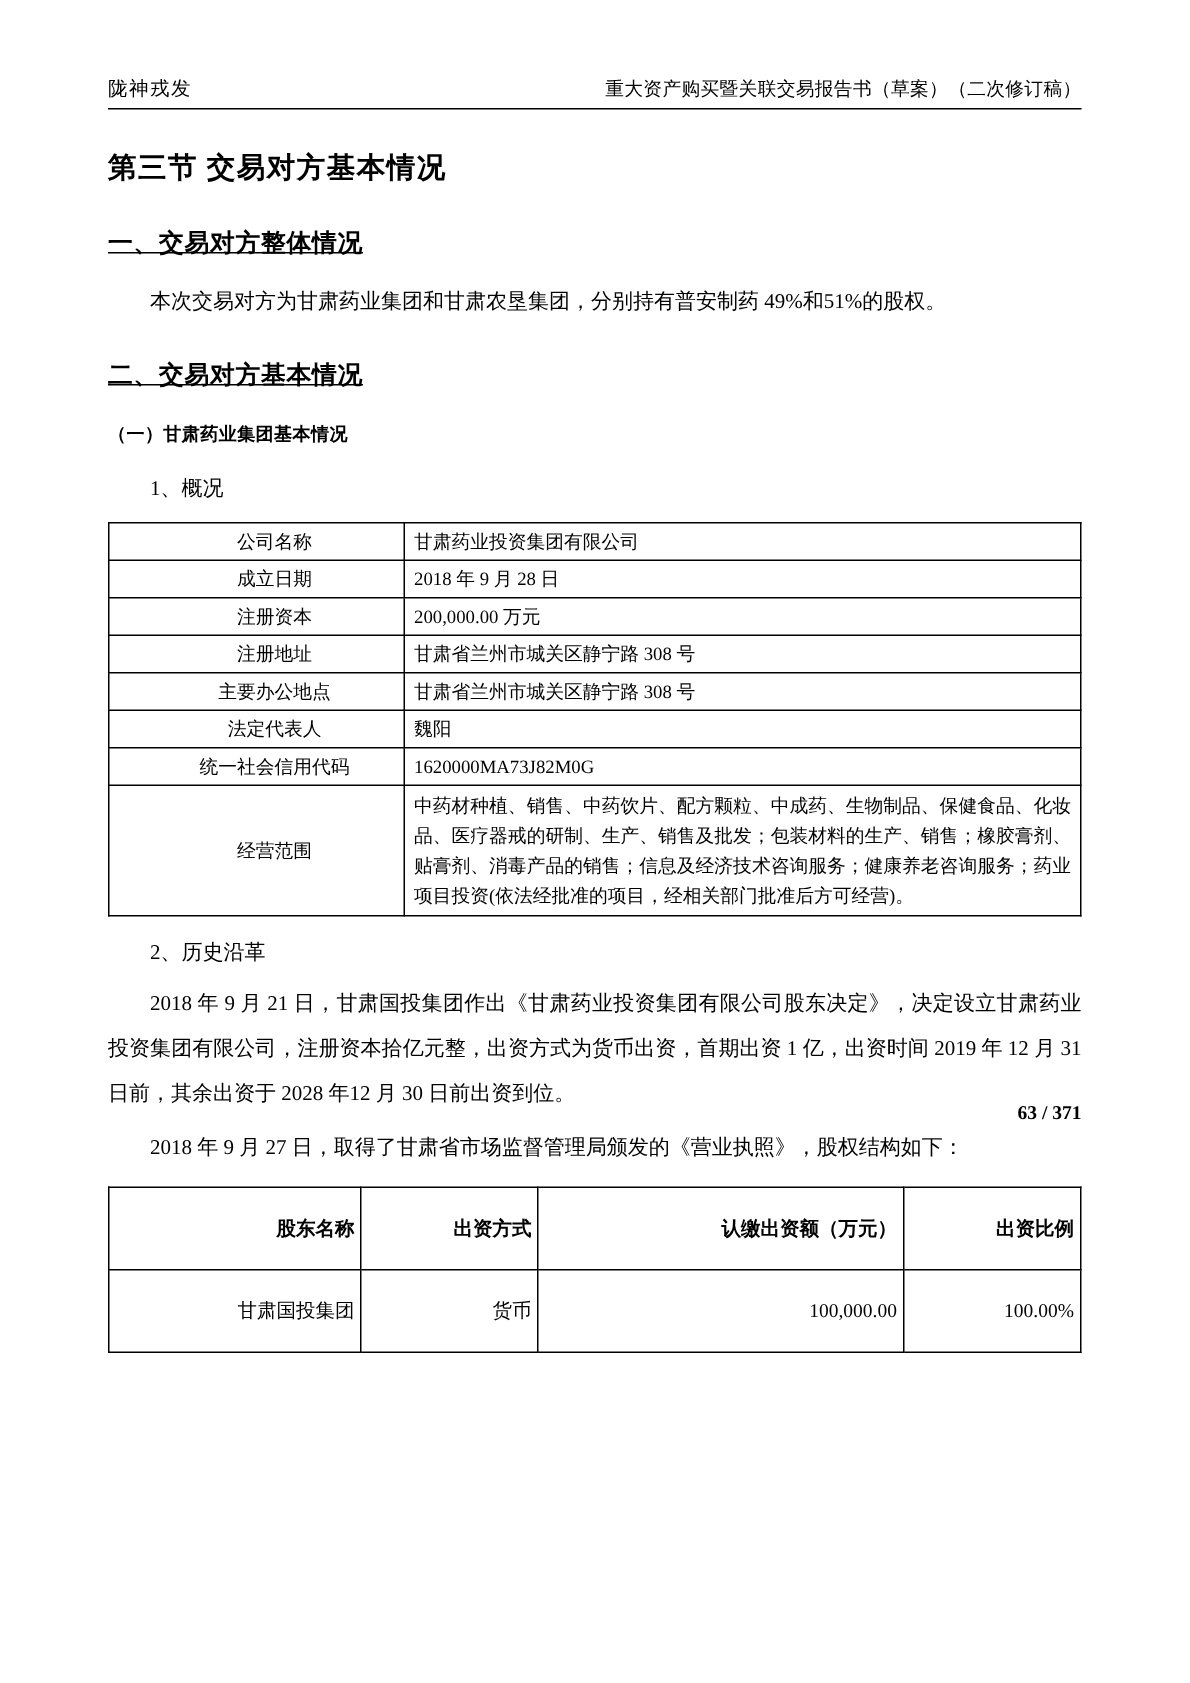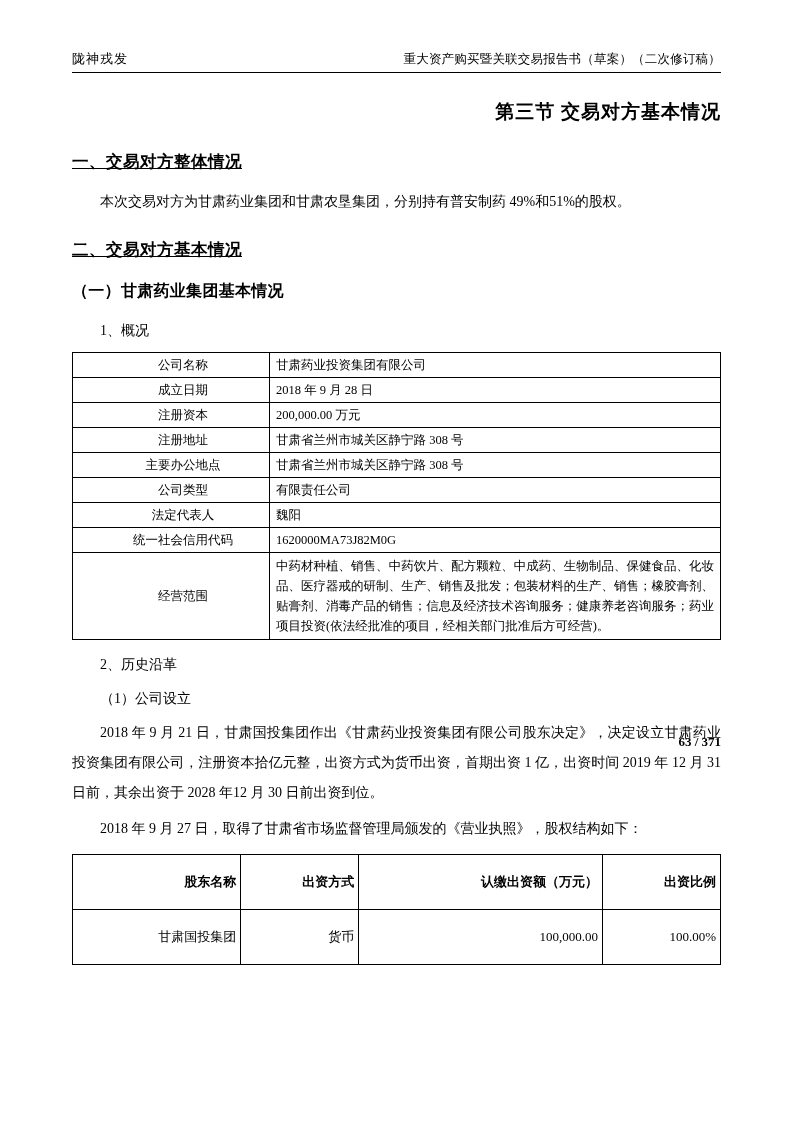--- a/index.html
+++ b/index.html
@@ -35,35 +35,35 @@
     font-size: 13px;
     letter-spacing: 1px;
     font-family: "Liberation Serif", serif;
   }
   .header-right {
     font-size: 12.5px;
     letter-spacing: 0.2px;
   }
   
   h1.doc-title {
-    text-align: right;
+    text-align: left;
     font-size: 19px;
     font-weight: bold;
     margin: 22px 0 26px 0;
     letter-spacing: 1px;
   }
   h2.sec {
     font-size: 16.5px;
     font-weight: bold;
     margin: 22px 0 14px 0;
     letter-spacing: 0.5px;
     text-decoration: underline;
   }
   h3.subsec {
-    font-size: 16px;
+    font-size: 12px;
     font-weight: bold;
     margin: 20px 0 14px 0;
     letter-spacing: 0.3px;
   }
   p.body-text {
     font-size: 14px;
     line-height: 30px;
     margin: 0 0 6px 0;
     text-align: justify;
     text-justify: inter-ideograph;
@@ -172,40 +172,35 @@
       </tr>
       <tr>
         <td class="label">注册地址</td>
         <td class="value">甘肃省兰州市城关区静宁路 308 号</td>
       </tr>
       <tr>
         <td class="label">主要办公地点</td>
         <td class="value">甘肃省兰州市城关区静宁路 308 号</td>
       </tr>
       <tr>
-        <td class="label">公司类型</td>
-        <td class="value">有限责任公司</td>
-      </tr>
-      <tr>
         <td class="label">法定代表人</td>
         <td class="value">魏阳</td>
       </tr>
       <tr>
         <td class="label">统一社会信用代码</td>
         <td class="value">1620000MA73J82M0G</td>
       </tr>
       <tr>
         <td class="label">经营范围</td>
         <td class="value scope">中药材种植、销售、中药饮片、配方颗粒、中成药、生物制品、保健食品、化妆品、医疗器戒的研制、生产、销售及批发；包装材料的生产、销售；橡胶膏剂、贴膏剂、消毒产品的销售；信息及经济技术咨询服务；健康养老咨询服务；药业项目投资(依法经批准的项目，经相关部门批准后方可经营)。</td>
       </tr>
     </tbody>
   </table>
 
   <p class="list-item">2、历史沿革</p>
-  <p class="list-item">（1）公司设立</p>
 
   <p class="body-text">2018 年 9 月 21 日，甘肃国投集团作出《甘肃药业投资集团有限公司股东决定》，决定设立甘肃药业投资集团有限公司，注册资本拾亿元整，出资方式为货币出资，首期出资 1 亿，出资时间 2019 年 12 月 31 日前，其余出资于 2028 年12 月 30 日前出资到位。</p>
   <p class="body-text">2018 年 9 月 27 日，取得了甘肃省市场监督管理局颁发的《营业执照》，股权结构如下：</p>
 
   <table class="share-table">
     <thead>
       <tr>
         <th>股东名称</th>
         <th>出资方式</th>
         <th>认缴出资额（万元）</th>

